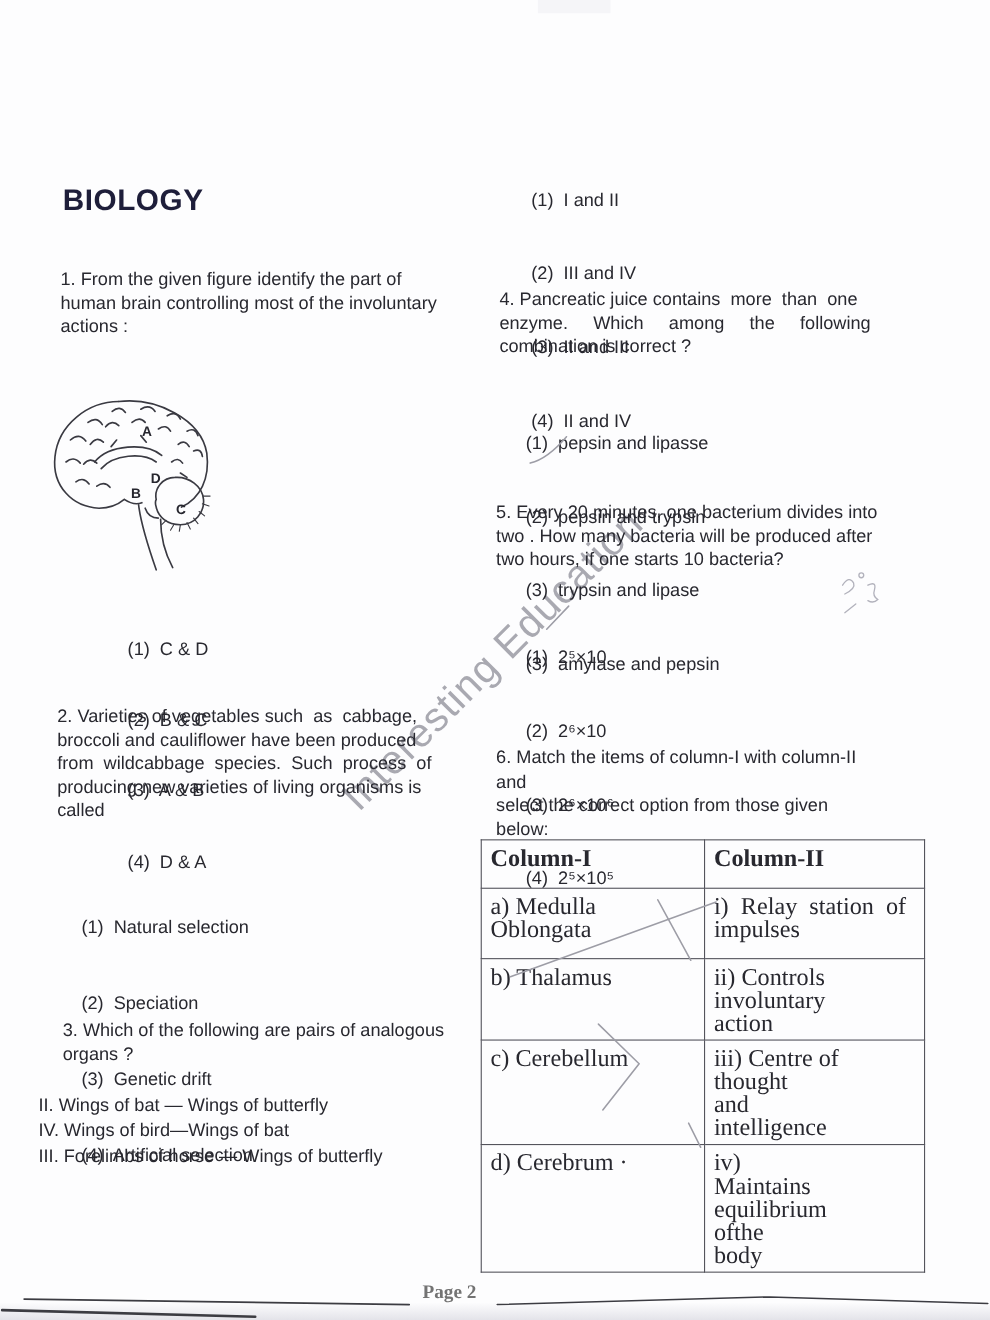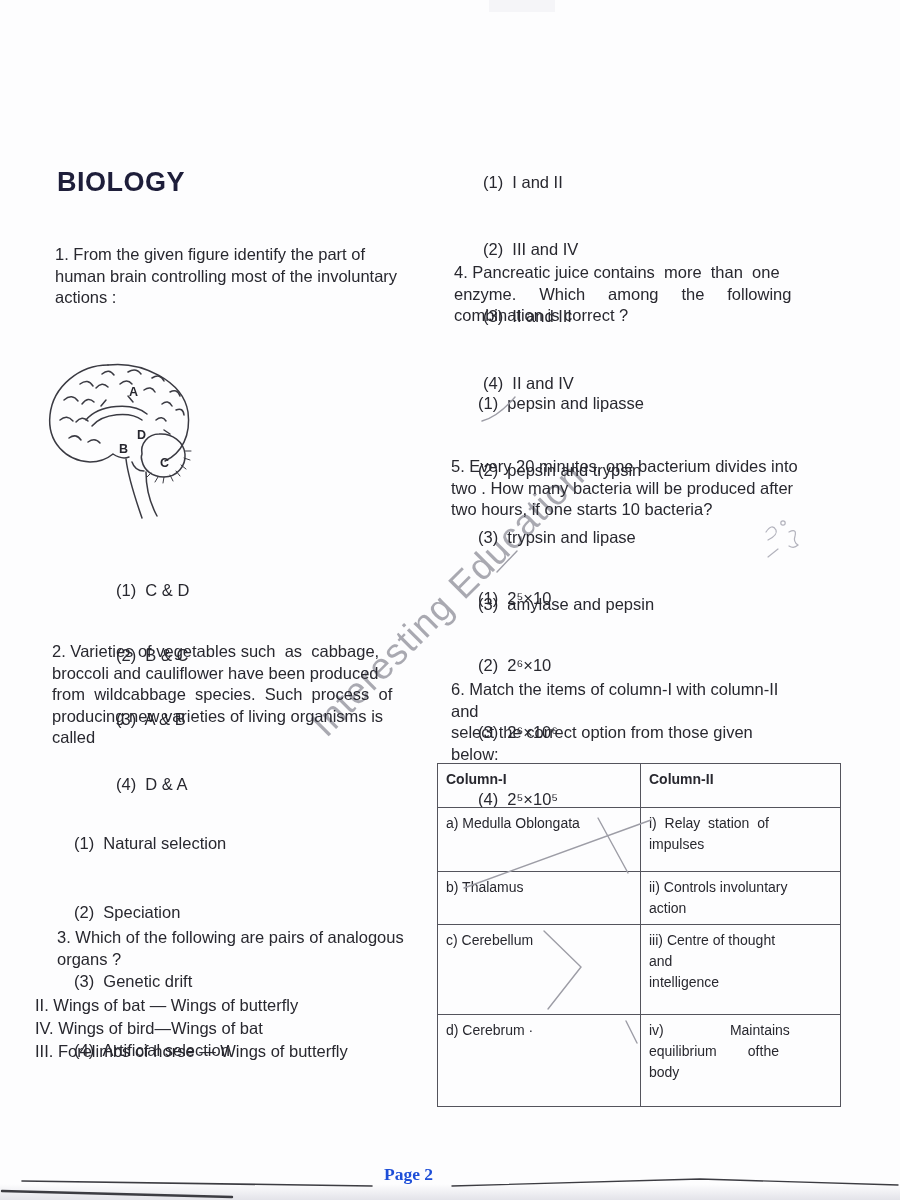--- a/index.html
+++ b/index.html
@@ -11,25 +11,25 @@
   .opts div{white-space:pre;}
   .o21 div{line-height:21.5px;}
   .o24 div{line-height:24px;}
   .o26 div{line-height:26px;}
   .items div{line-height:23px;white-space:pre;font-size:16.5px;}
   .watermark{left:188px;top:390px;width:520px;height:420px;display:flex;align-items:center;justify-content:center;
              transform:rotate(-45deg);transform-origin:center;pointer-events:none;}
   .watermark span{font-size:37px;color:rgba(108,108,120,.58);letter-spacing:1px;white-space:nowrap;}
   table.match{border-collapse:collapse;table-layout:fixed;width:371px;}
   table.match td{border:1.6px solid #54545c;vertical-align:top;padding:5px 8px;
-                 font-size:14px;line-height:21px;white-space:pre-wrap;}
+                 font-size:22px;line-height:21px;white-space:pre-wrap;font-family:Liberation Serif, serif;}
   table.match .hdr{font-weight:bold;height:44px;}
   .c1{width:186px;} .c2{width:183px;}
   .rowA{height:64px;} .rowB{height:45px;} .rowC{height:90px;} .rowD{height:92px;}
-  .footer-label{font-family:"Liberation Serif",serif;font-weight:bold;font-size:17.5px;color:#1d4ed8;}
+  .footer-label{font-family:"Liberation Serif",serif;font-weight:bold;font-size:17.5px;color:#737373;}
   .scanrect{left:489px;top:0;width:66px;height:12px;background:#f5f5f8;}
   .bottomstrip{left:0;bottom:0;width:900px;height:16px;
                background:linear-gradient(to bottom,rgba(230,230,236,0),#e3e3e9);}
   svg text{font-family:"Liberation Sans",sans-serif;}
 </style>
 </head>
 <body>
 
 <div class="abs scanrect"></div>
 <div class="abs bottomstrip"></div>

